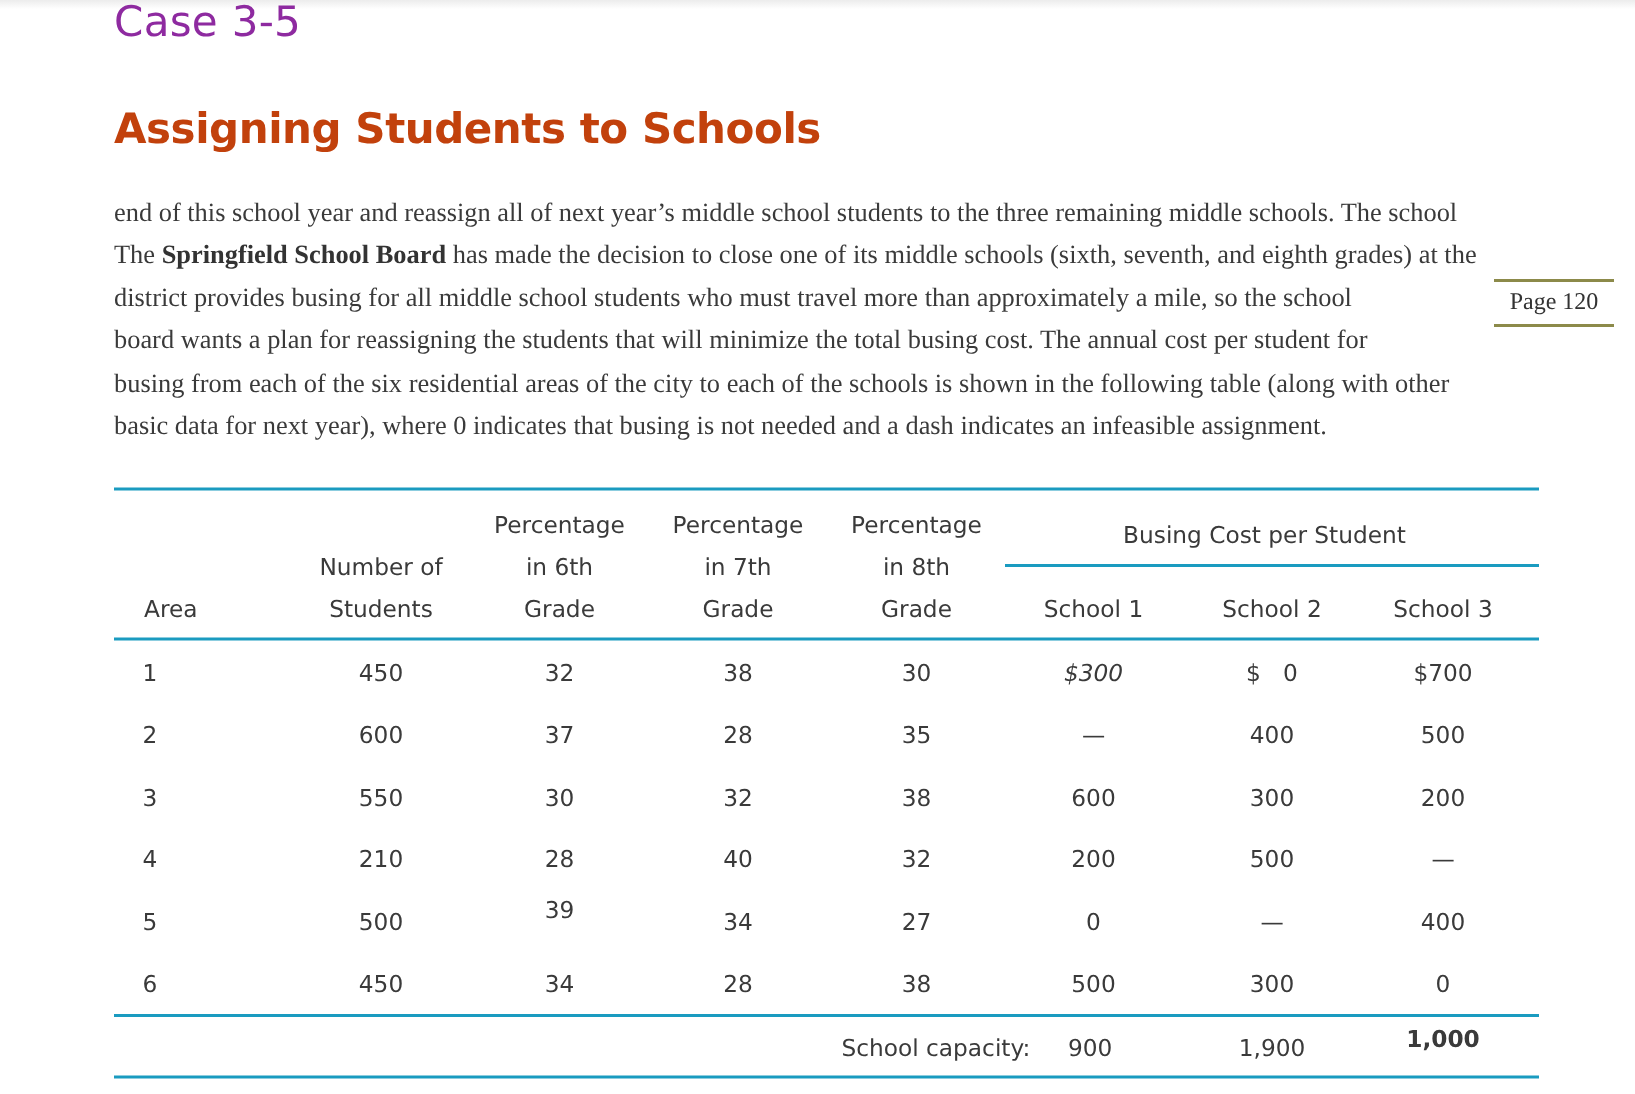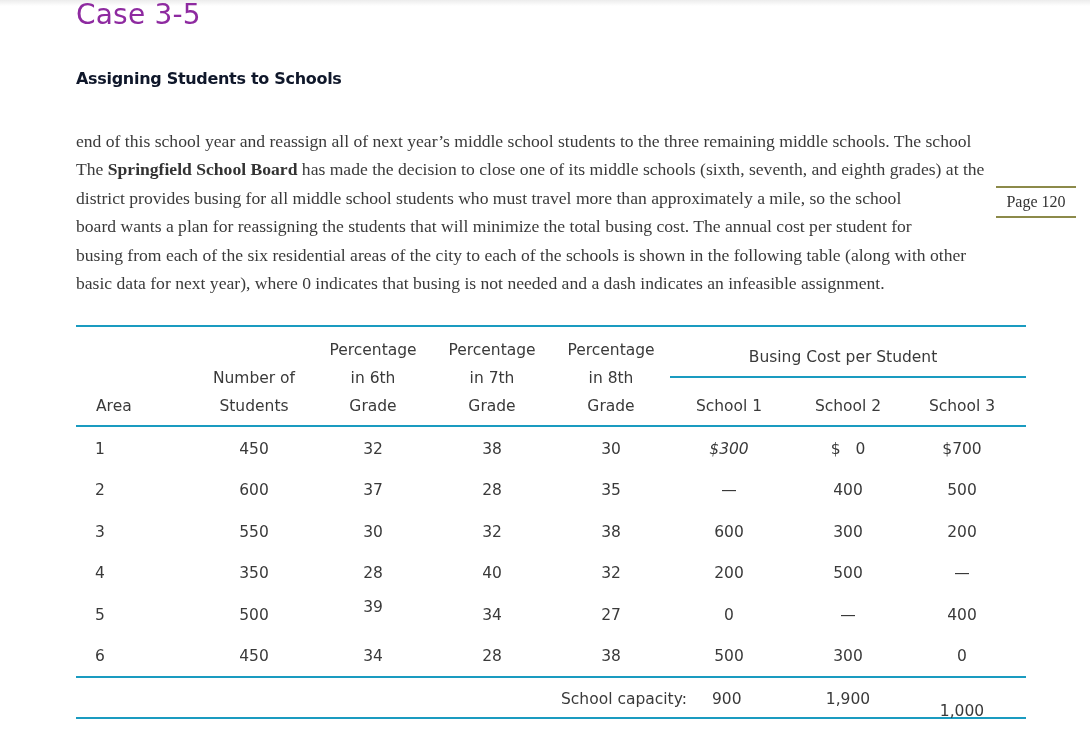--- a/index.html
+++ b/index.html
@@ -15,21 +15,21 @@
     }
     .case-title {
       position: absolute; left: 76px; top: -2px;
       font-family: "DejaVu Sans", sans-serif;
       font-size: 28px; font-weight: normal; color: #8e2aa0;
       letter-spacing: 0.2px;
     }
     .section-title {
       position: absolute; left: 76px; top: 69px;
       font-family: "DejaVu Sans", sans-serif;
-      font-size: 16px; font-weight: bold; color: #0f172a;
+      font-size: 28px; font-weight: bold; color: #c2410c;
       letter-spacing: -0.3px;
       text-align: center;
     }
     .body-text {
       position: absolute; left: 76px; top: 127px; width: 990px;
       font-family: "Liberation Serif", serif;
       font-size: 17.6px; line-height: 28.4px; color: #3a3a3a;
     }
     .body-text .line { display: block; white-space: nowrap; }
     .body-text b { color: #333; }
@@ -123,21 +123,21 @@
     <div class="cell" style="left:254px; top:523px;">550</div>
     <div class="cell" style="left:373px; top:523px;">30</div>
     <div class="cell" style="left:492px; top:523px;">32</div>
     <div class="cell" style="left:611px; top:523px;">38</div>
     <div class="cell" style="left:729px; top:523px;">600</div>
     <div class="cell" style="left:848px; top:523px;">300</div>
     <div class="cell" style="left:962px; top:523px;">200</div>
   </div>
   <div>
     <div class="cell left" style="left:95px; top:564px;">4</div>
-    <div class="cell" style="left:254px; top:564px;">350</div>
+    <div class="cell" style="left:254px; top:564px;">210</div>
     <div class="cell" style="left:373px; top:564px;">28</div>
     <div class="cell" style="left:492px; top:564px;">40</div>
     <div class="cell" style="left:611px; top:564px;">32</div>
     <div class="cell" style="left:729px; top:564px;">200</div>
     <div class="cell" style="left:848px; top:564px;">500</div>
     <div class="cell" style="left:962px; top:564px;">—</div>
   </div>
   <div>
     <div class="cell left" style="left:95px; top:606px;">5</div>
     <div class="cell" style="left:254px; top:606px;">500</div>
@@ -156,15 +156,15 @@
     <div class="cell" style="left:611px; top:647px;">38</div>
     <div class="cell" style="left:729px; top:647px;">500</div>
     <div class="cell" style="left:848px; top:647px;">300</div>
     <div class="cell" style="left:962px; top:647px;">0</div>
   </div>
 
   <div>
     <div class="cell left" style="left:561px; top:690px;">School capacity:</div>
     <div class="cell left" style="left:712px; top:690px;">900</div>
     <div class="cell" style="left:848px; top:690px;">1,900</div>
-    <div class="cell" style="left:962px; top:702px;">1,000</div>
+    <div class="cell" style="left:962px; top:684px;font-weight:bold;">1,000</div>
   </div>
 </div>
 
 </body></html>

